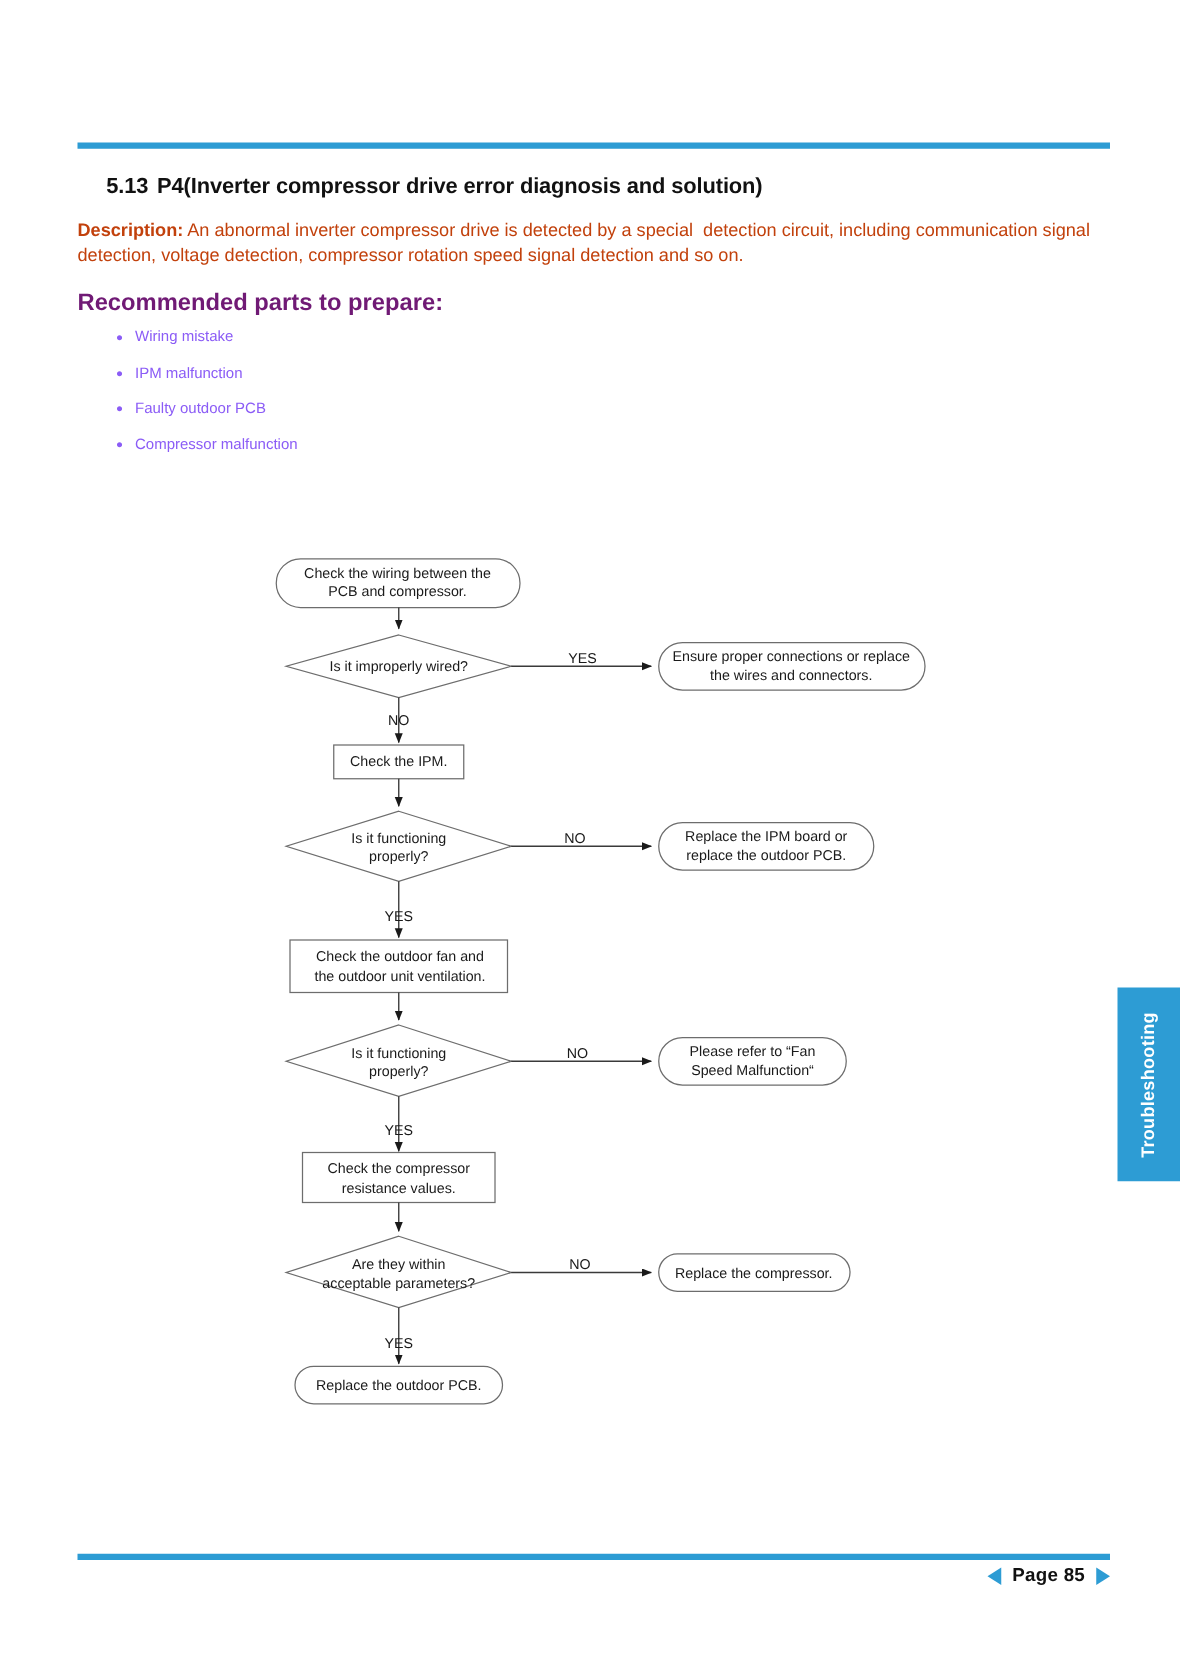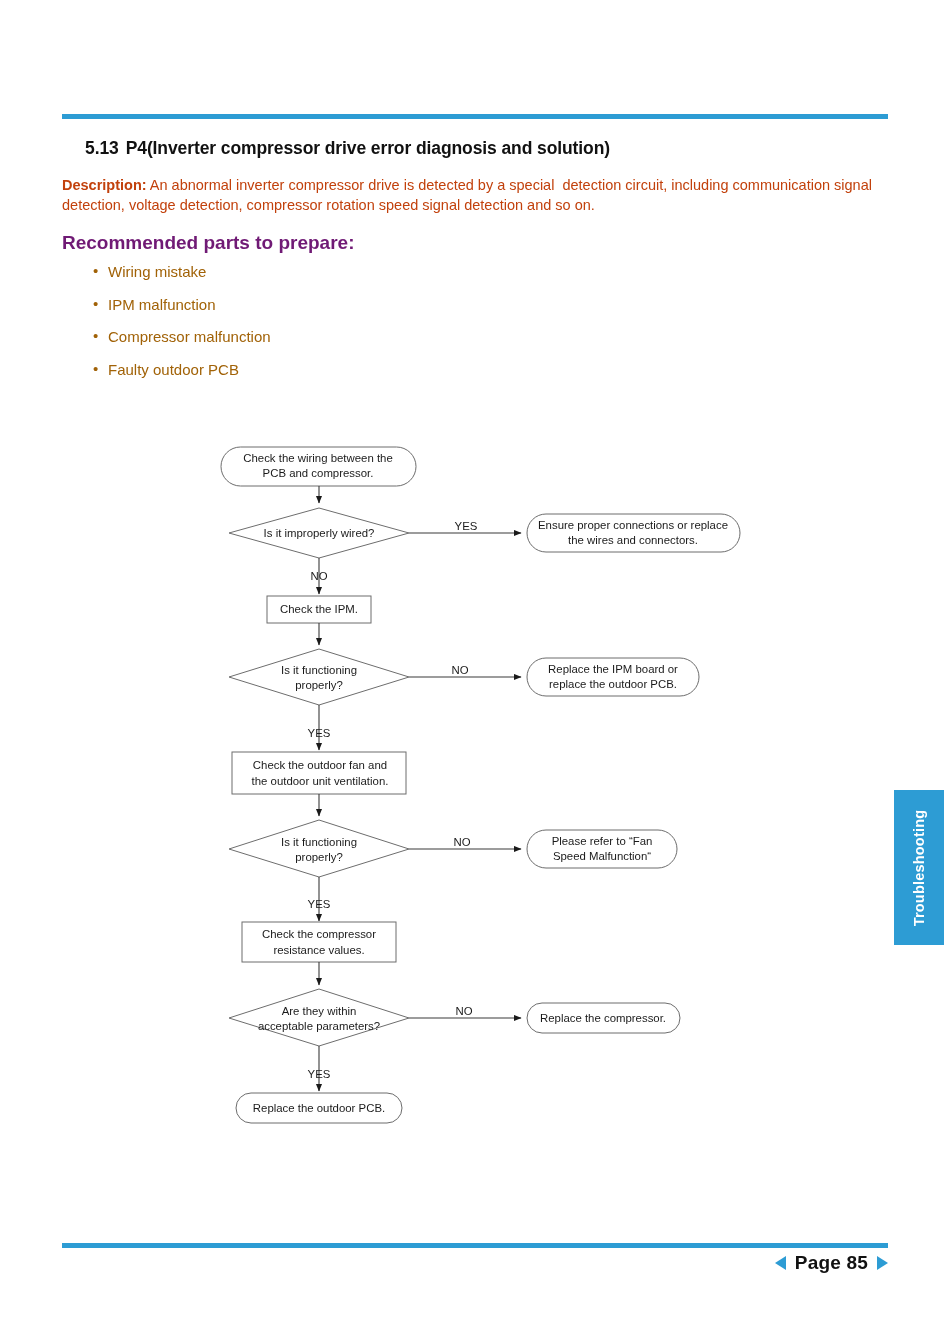--- a/index.html
+++ b/index.html
@@ -61,26 +61,26 @@
     margin: 0 0 8px 0;
     color: #701a75;
   }
 
   ul.parts {
     list-style: none;
     margin: 0 0 12px 0;
     padding: 0;
   }
   ul.parts li {
-    font-size: 15px;
+    font-size: 12px;
     line-height: 1.3;
     padding: 0 0 0 46px;
     margin-bottom: 13px;
     position: relative;
-    color: #a16207;
+    color: #8b5cf6;
   }
   ul.parts li::before {
     content: "\2022";
     position: absolute;
     left: 31px;
     top: -1px;
     font-size: 15px;
   }
 
   h2.repair-head {
@@ -160,21 +160,21 @@
     border-top: 7px solid transparent;
     border-bottom: 7px solid transparent;
   }
   .arrow-prev {
     border-right: 11px solid #2d9cd4;
   }
   .arrow-next {
     border-left: 11px solid #2d9cd4;
   }
   .footer-label {
-    font-size: 19px;
+    font-size: 15px;
     font-weight: bold;
     color: #111;
     letter-spacing: 0.2px;
   }
 </style>
 </head>
 <body>
 
 <div class="rule rule-top"></div>
 
@@ -184,22 +184,22 @@
     <span class="num">5.13</span><span>P4(Inverter compressor drive error diagnosis and solution)</span>
   </h1>
 
   <p class="description"><span class="lead">Description:</span><span> An abnormal inverter compressor drive is detected by a special  detection circuit, including communication signal detection, voltage detection, compressor rotation speed signal detection and so on.</span></p>
 
   <h2 class="sub-head">Recommended parts to prepare:</h2>
 
   <ul class="parts">
     <li>Wiring mistake</li>
     <li>IPM malfunction</li>
+    <li>Faulty outdoor PCB</li>
     <li>Compressor malfunction</li>
-    <li>Faulty outdoor PCB</li>
   </ul>
 
 </div>
 
 <div class="flowchart">
 <svg width="950" height="700" viewBox="0 0 950 700" xmlns="http://www.w3.org/2000/svg">
   <defs>
     <marker id="arrow" markerWidth="9" markerHeight="9" refX="7.4" refY="3.2" orient="auto" markerUnits="userSpaceOnUse">
       <path d="M0,0 L8,3.2 L0,6.4 z" fill="#1a1a1a"></path>
     </marker>

